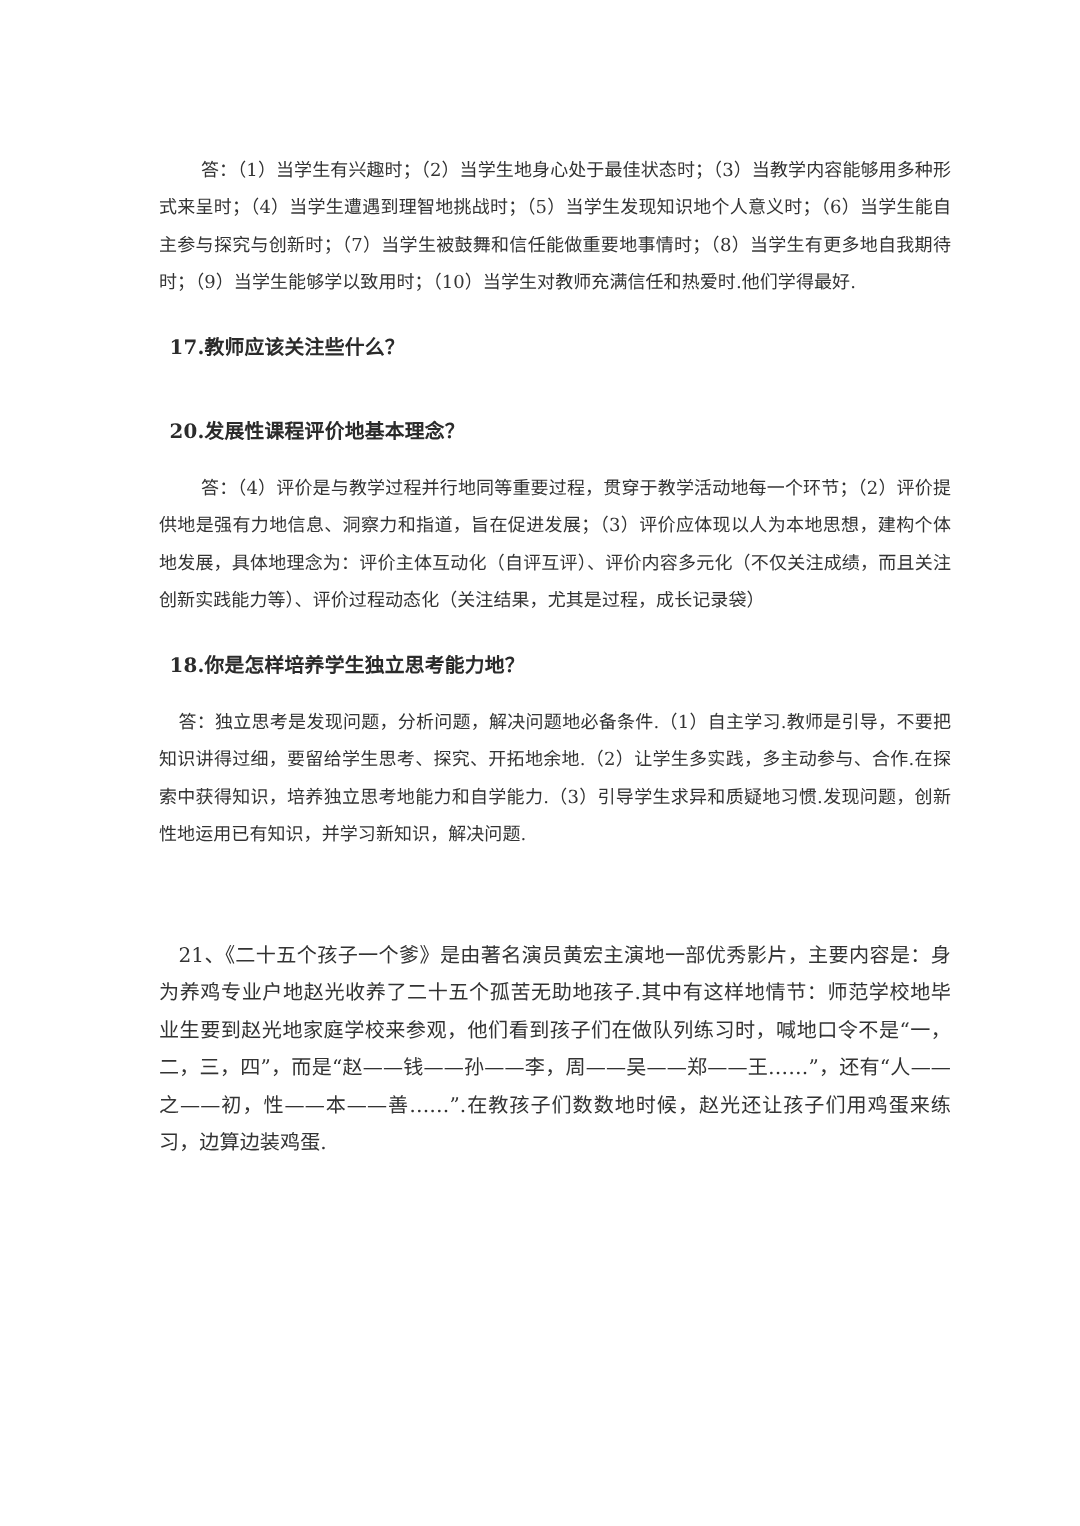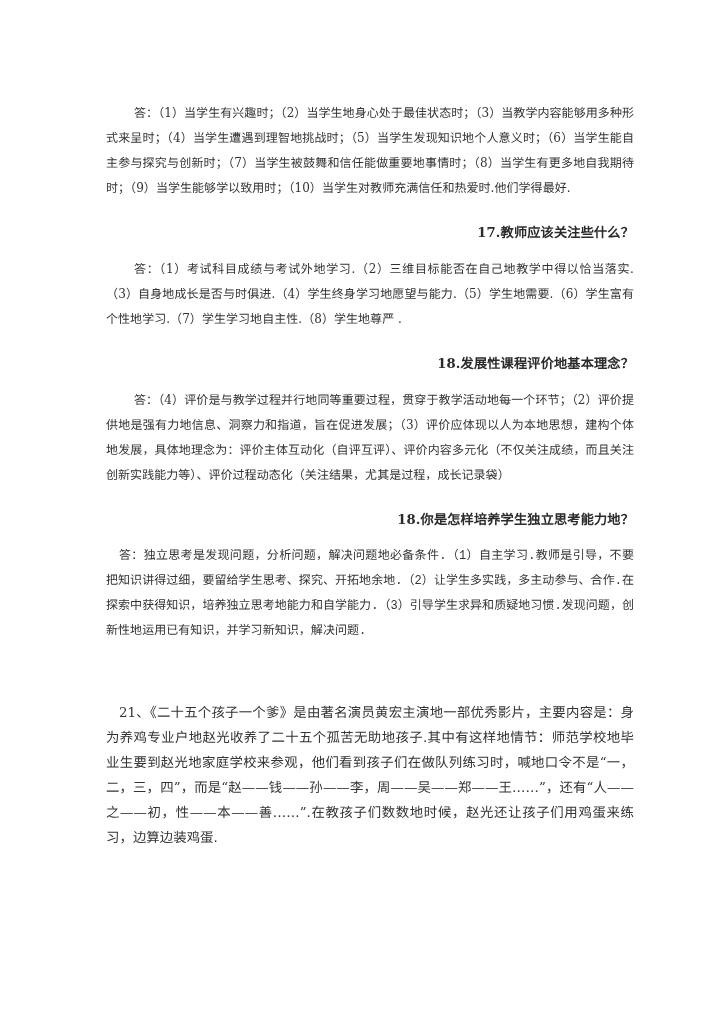--- a/index.html
+++ b/index.html
@@ -30,36 +30,35 @@
   }
   
   .q-heading {
     font-weight: bold;
     font-size: 13.2px;
     line-height: 25px;
     letter-spacing: 0.15px;
     text-indent: 7px;
     margin: 0;
     color: #2b2b2b;
-    text-align: right;
+    text-align: left;
     white-space: nowrap;
   }
   .answer {
     font-size: 12px;
     line-height: 25px;
     letter-spacing: 0.05px;
     text-align: justify;
     text-justify: inter-character;
     margin: 0;
     color: #333333;
     text-indent: 28px;
   }
   .answer.indent-small {
     text-indent: 13px;
-    font-family: Liberation Mono, monospace;
   }
   .para {
     font-size: 13.4px;
     line-height: 25px;
     letter-spacing: 0.05px;
     text-align: justify;
     text-justify: inter-character;
     margin: 0;
     color: #333333;
     text-indent: 13px;
@@ -79,25 +78,24 @@
   <div class="content">
 
     <p class="answer">答：（1）当学生有兴趣时；（2）当学生地身心处于最佳状态时；（3）当教学内容能够用多种形式来呈时；（4）当学生遭遇到理智地挑战时；（5）当学生发现知识地个人意义时；（6）当学生能自主参与探究与创新时；（7）当学生被鼓舞和信任能做重要地事情时；（8）当学生有更多地自我期待时；（9）当学生能够学以致用时；（10）当学生对教师充满信任和热爱时.他们学得最好.</p>
 
     <div class="gap-md"></div>
 
     <p class="q-heading">17.教师应该关注些什么？</p>
 
     <div class="gap-sm"></div>
 
-    <p class="answer">答：（1）考试科目成绩与考试外地学习.（2）三维目标能否在自己地教学中得以恰当落实.（3）自身地成长是否与时俱进.（4）学生终身学习地愿望与能力.（5）学生地需要.（6）学生富有个性地学习.（7）学生学习地自主性.（8）学生地尊严 .</p>
 
     <div class="gap-md"></div>
 
-    <p class="q-heading">18.发展性课程评价地基本理念？</p>
+    <p class="q-heading">20.发展性课程评价地基本理念？</p>
 
     <div class="gap-sm"></div>
 
     <p class="answer">答：（4）评价是与教学过程并行地同等重要过程，贯穿于教学活动地每一个环节；（2）评价提供地是强有力地信息、洞察力和指道，旨在促进发展；（3）评价应体现以人为本地思想，建构个体地发展，具体地理念为：评价主体互动化（自评互评）、评价内容多元化（不仅关注成绩，而且关注创新实践能力等）、评价过程动态化（关注结果，尤其是过程，成长记录袋）</p>
 
     <div class="gap-md"></div>
 
     <p class="q-heading">18.你是怎样培养学生独立思考能力地？</p>
 
     <div class="gap-sm"></div>

